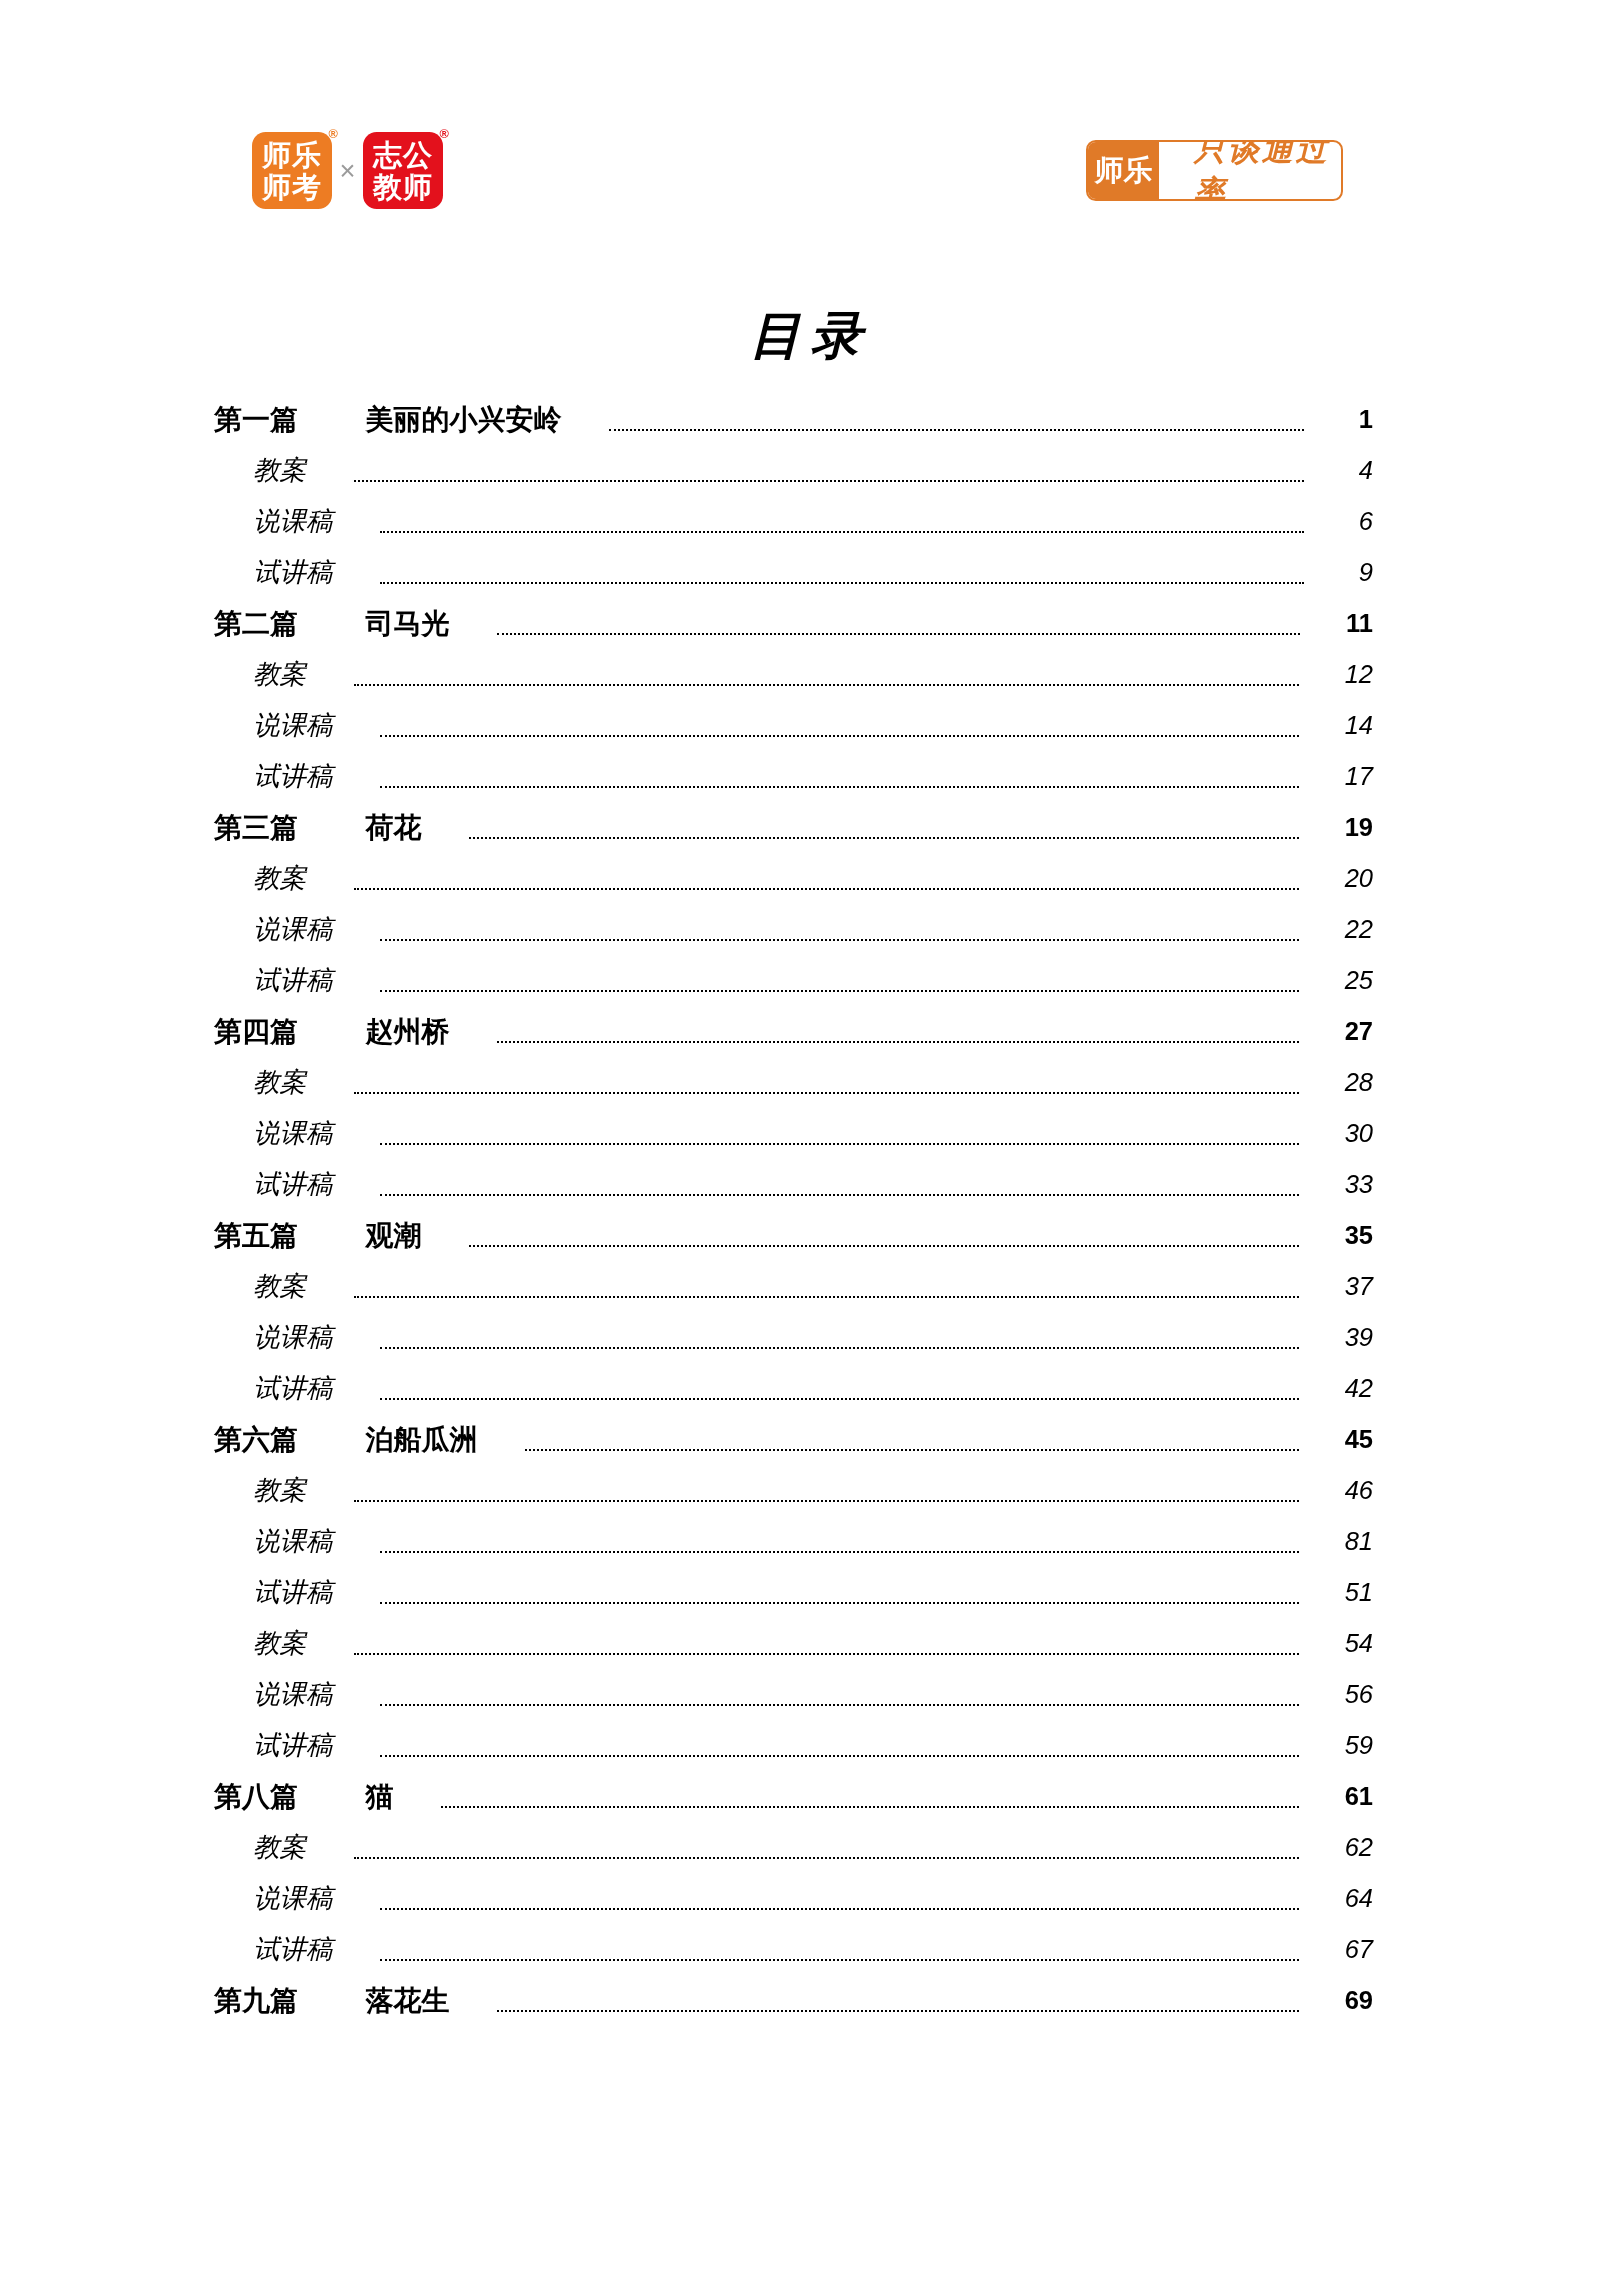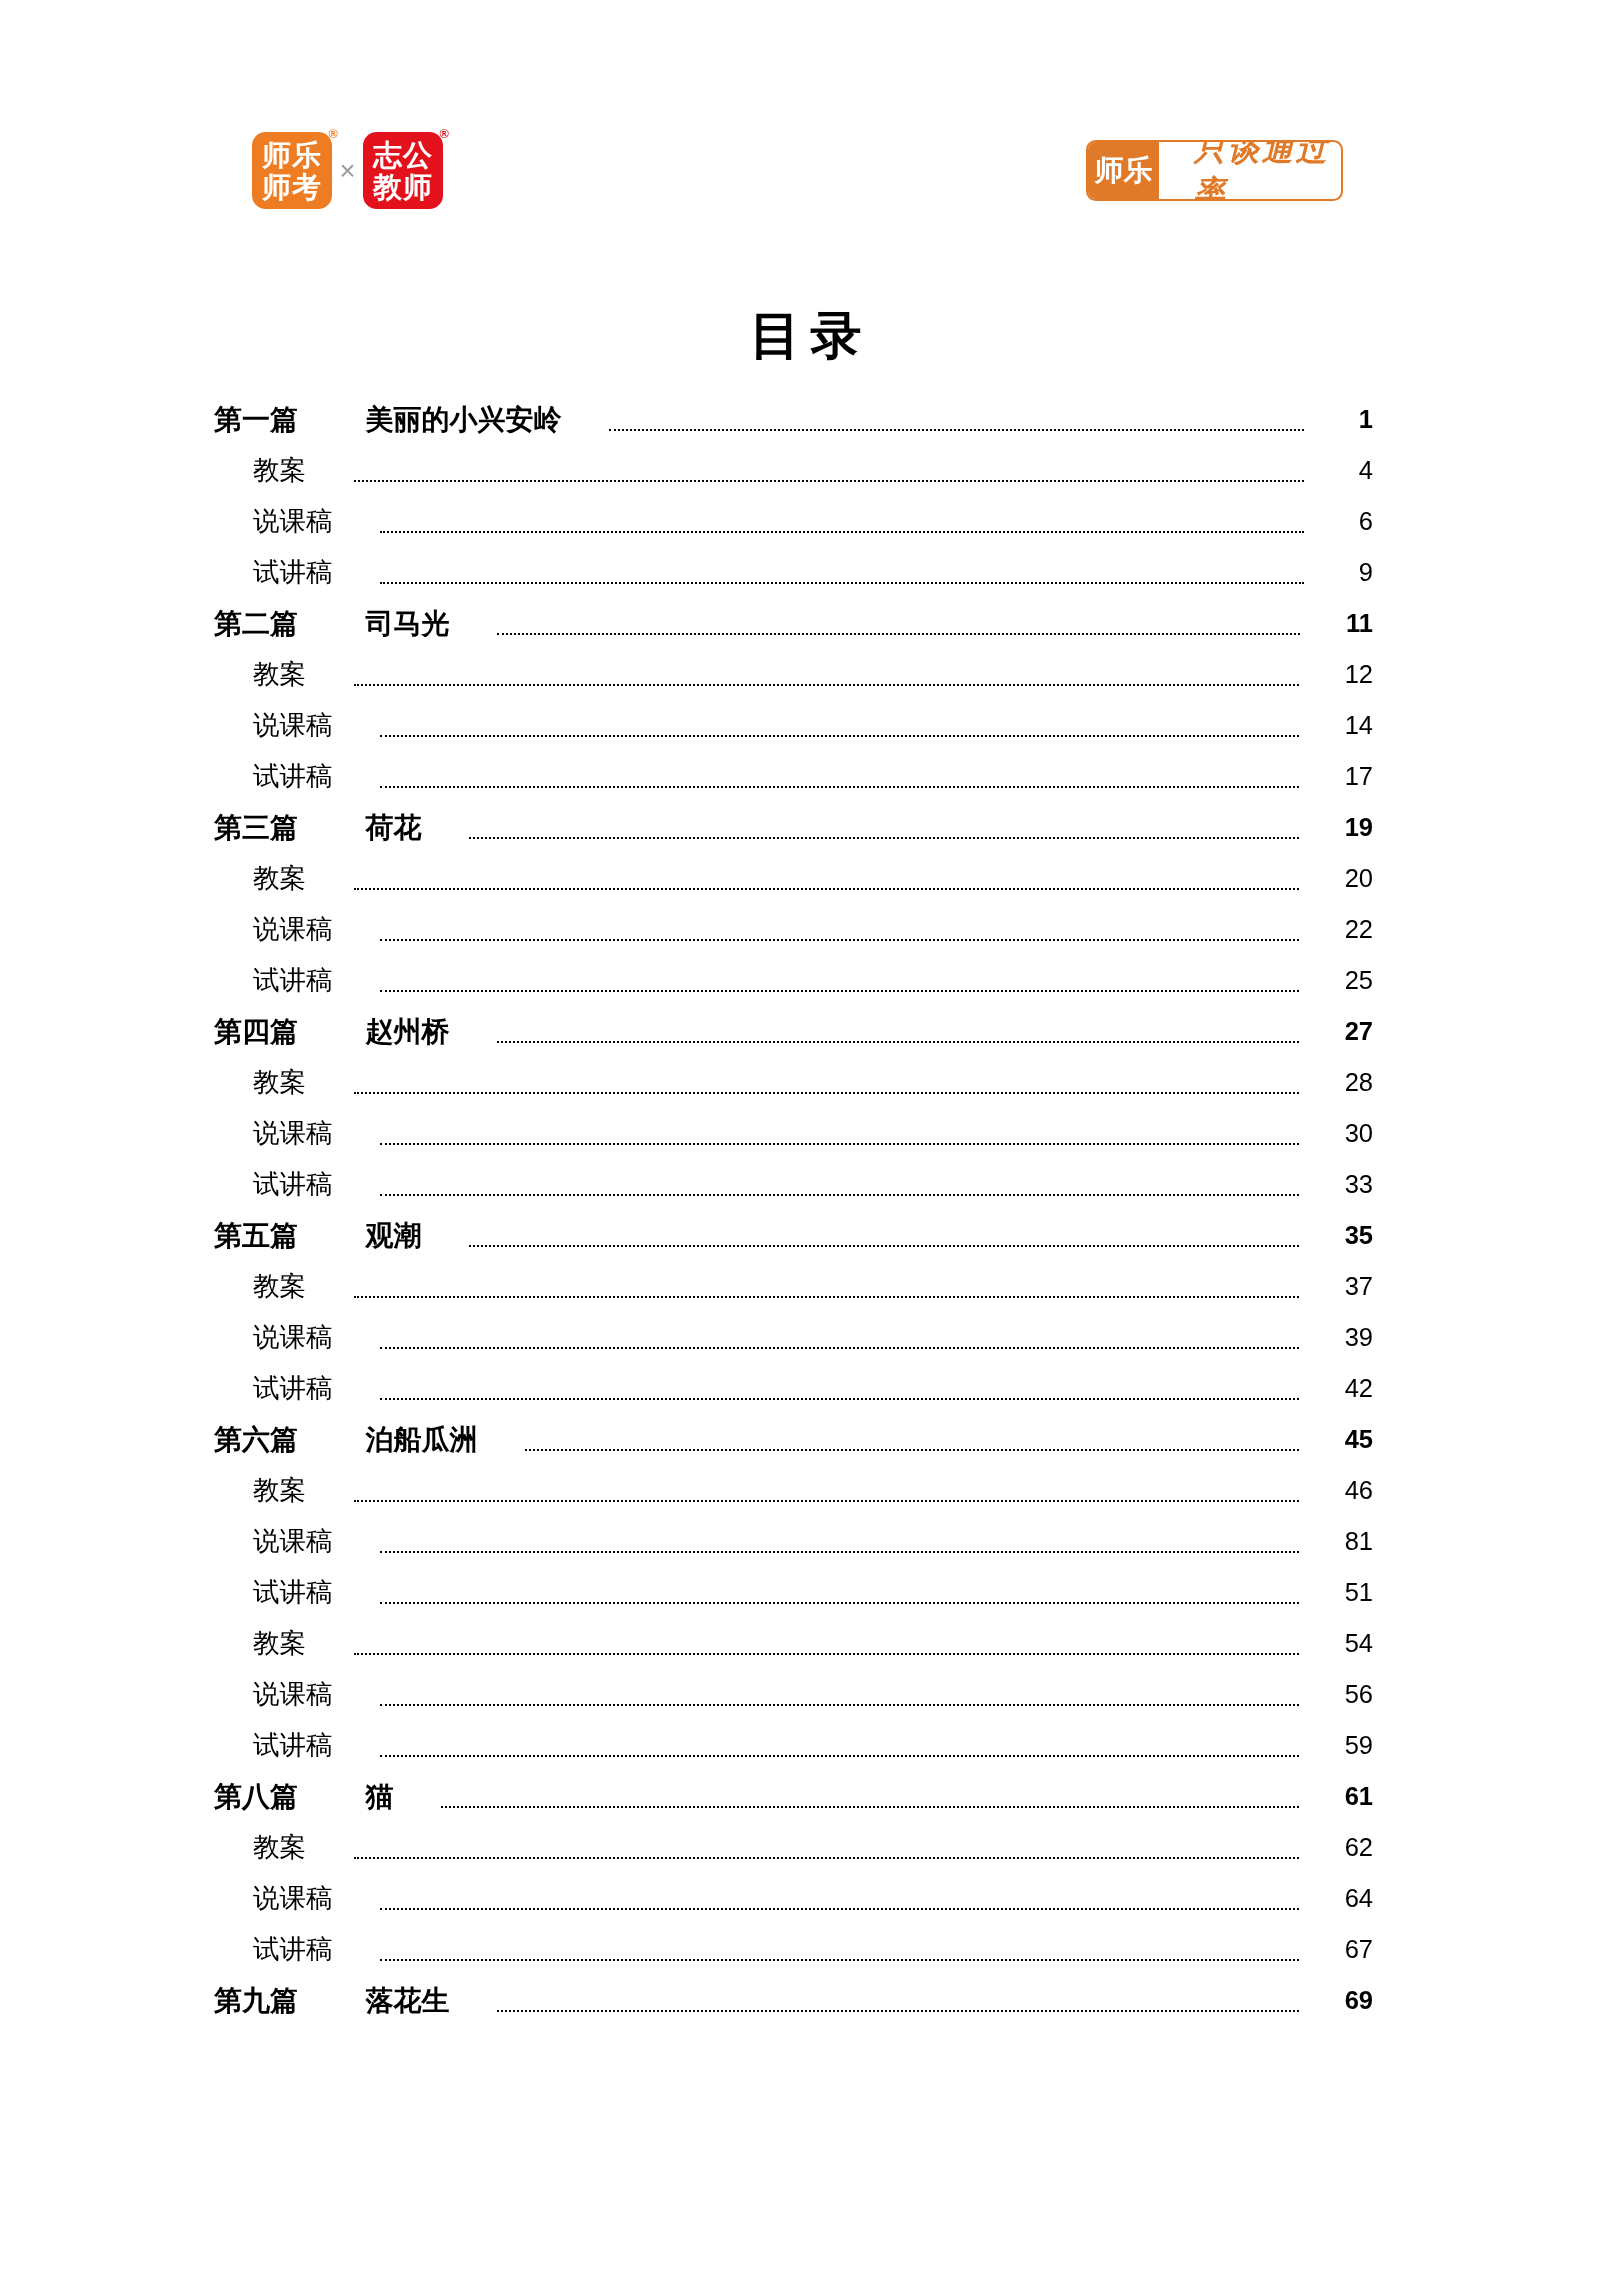--- a/index.html
+++ b/index.html
@@ -67,35 +67,36 @@
     padding-left:35px;
   }
 
   
   .doc-title{
     position:absolute;left:0;right:0;top:302px;
     margin:0;text-align:center;
     font-size:51px;font-weight:bold;
     letter-spacing:9.8px;
     font-family:"Liberation Serif", serif;
+    font-style:italic;
   }
 
   
   .toc{
     position:absolute;left:214px;top:394px;
     width:1159px; 
   }
   .toc-row{
     display:flex;
     height:51px;line-height:51px;
     white-space:nowrap;
     gap:40px;
   }
   .toc-row.l1{font-size:28px;font-weight:bold;}
-  .toc-row.l2{font-size:26.5px;font-weight:normal;padding-left:39px;}
+  .toc-row.l2{font-size:26.5px;font-weight:normal;padding-left:39px;font-style:italic;}
   .toc-row .ttl{margin-left:27.4px;}
   .leader{
     flex:1;position:relative;
     margin:0 5.9px 0 7.8px;min-width:23.5px;
   }
   .l1 .leader::after{
     content:"";position:absolute;left:0;right:0;bottom:13.7px;
     border-bottom:2.9px dotted #000;
   }
   .l2 .leader::after{

